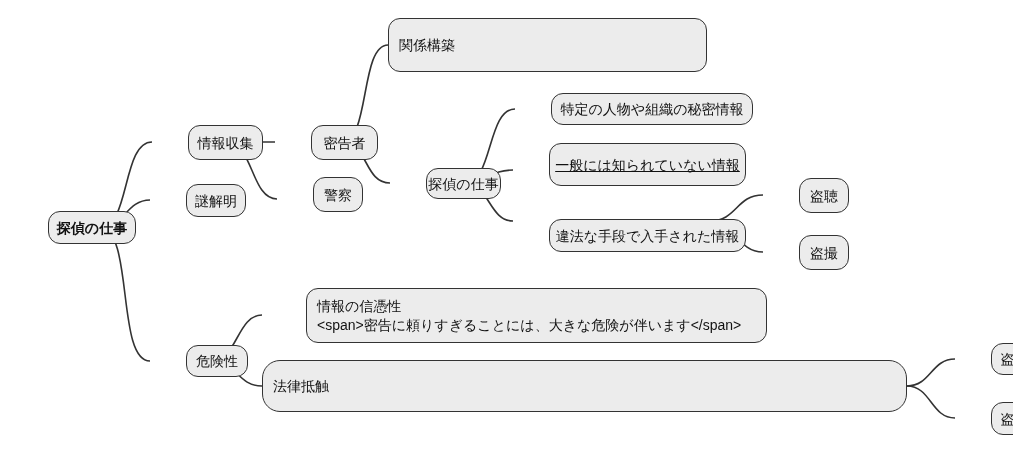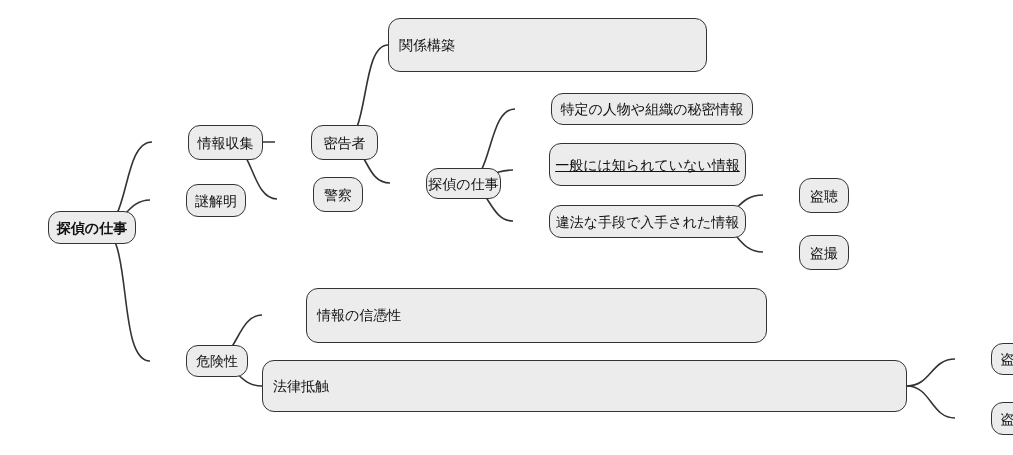--- a/index.html
+++ b/index.html
@@ -66,31 +66,32 @@
   <div class="node-box" style="left:388px;top:18px;width:319px;height:54px;">
     <div>関係構築</div>
   </div>
 
   <div class="node" style="left:390px;top:168px;width:75px;height:31px;">探偵の仕事</div>
 
   <div class="node" style="left:515px;top:93px;width:202px;height:32px;">特定の人物や組織の秘密情報</div>
 
   <div class="node" style="left:513px;top:143px;width:197px;height:43px;text-decoration:underline;">一般には知られていない情報</div>
 
-  <div class="node" style="left:513px;top:205px;width:197px;height:33px;">違法な手段で入手された情報</div>
+  <div class="node" style="left:513px;top:219px;width:197px;height:33px;">違法な手段で入手された情報</div>
 
   <div class="node" style="left:763px;top:178px;width:50px;height:35px;">盗聴</div>
 
   <div class="node" style="left:763px;top:235px;width:50px;height:35px;">盗撮</div>
 
   <div class="node-box" style="left:262px;top:288px;width:461px;height:55px;margin-left:44px;">
     <div>情報の信憑性</div>
+    <div>&lt;span&gt;密告に頼りすぎることには、大きな危険が伴います&lt;/span&gt;</div>
   </div>
 
-  <div class="node-box" style="left:262px;top:360px;width:645px;height:52px;">
+  <div class="node-box" style="left:262px;top:360px;width:645px;height:52px;border-radius:18px;">
     <div>法律抵触</div>
   </div>
 
   <div class="node" style="left:955px;top:343px;width:47px;height:32px;">盗聴</div>
 
   <div class="node" style="left:955px;top:402px;width:47px;height:33px;">盗撮</div>
 
 </div>
 
 </body></html>

